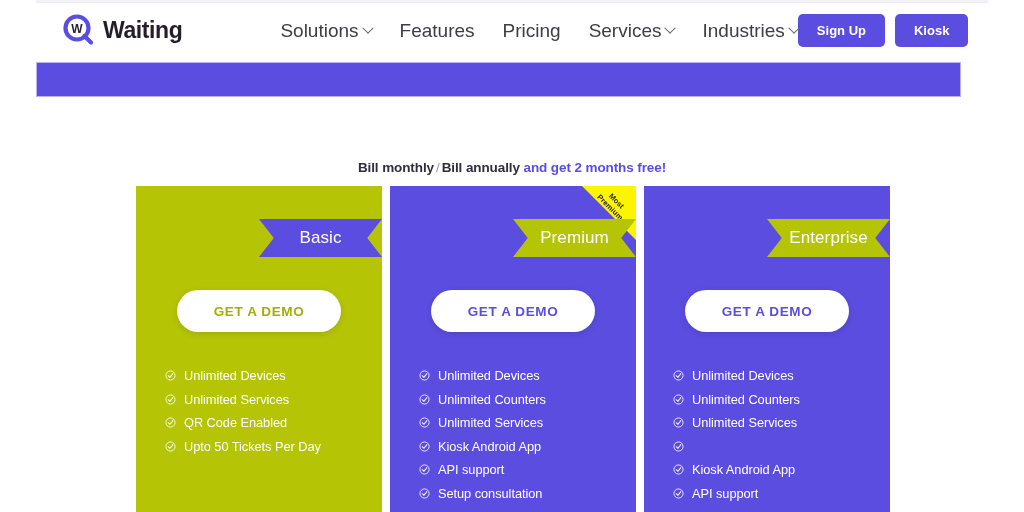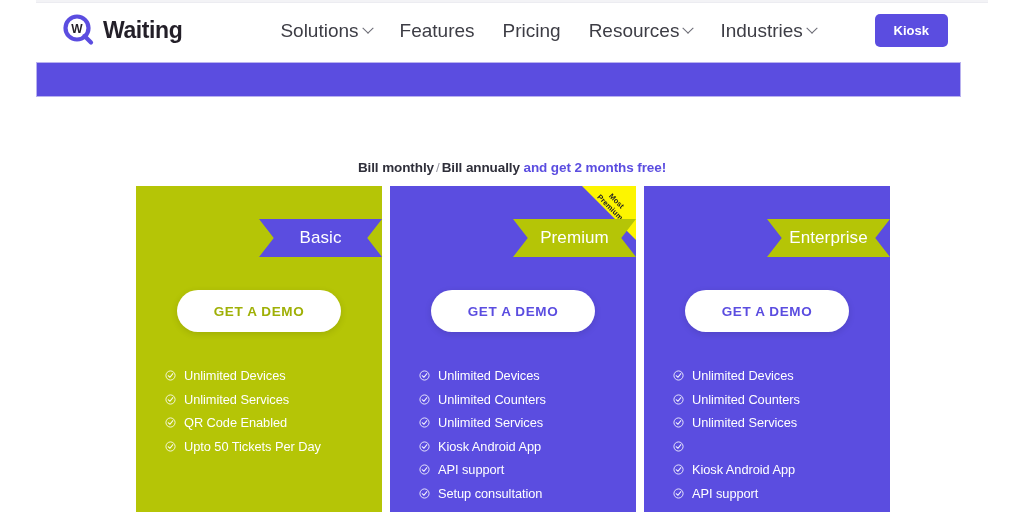--- a/index.html
+++ b/index.html
@@ -219,30 +219,31 @@
         <span>Solutions</span>
         <i class="caret"></i>
       </span>
       <span class="nav-item">
         <span>Features</span>
       </span>
       <span class="nav-item">
         <span>Pricing</span>
       </span>
       <span class="nav-item">
-        <span>Resources</span>
+        <span>Services</span>
         <i class="caret"></i>
       </span>
       <span class="nav-item">
         <span>Industries</span>
         <i class="caret"></i>
       </span>
     </nav>
 
     <div class="auth-group">
+      <button class="btn-auth">Sign Up</button>
       <button class="btn-auth">Kiosk</button>
     </div>
 
   </div>
 
   <div class="hero-banner"></div>
 
   <div class="billing-line">
     <span class="clickable">Bill monthly</span><span class="sep">/</span><span class="clickable">Bill annually</span>
     <span class="promo">and get 2 months free!</span>

